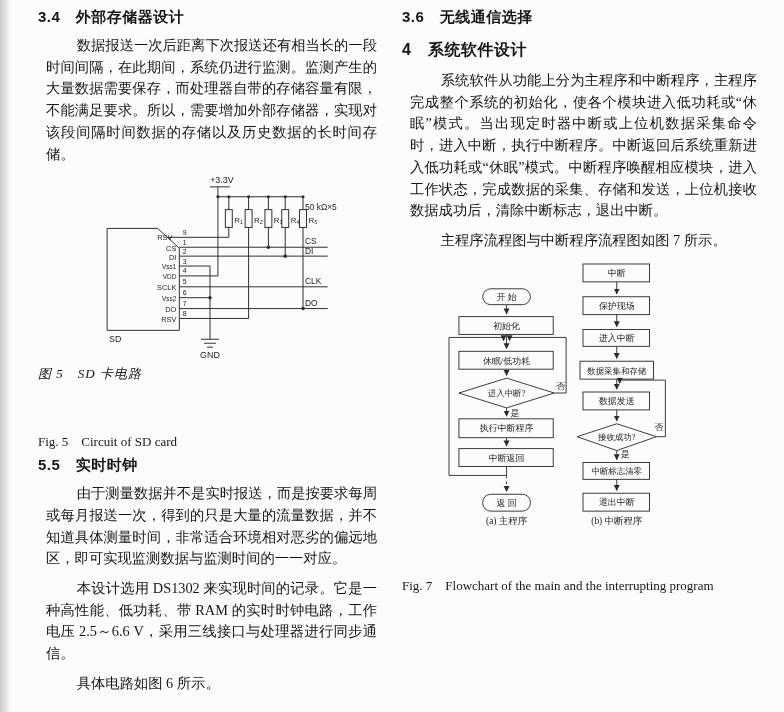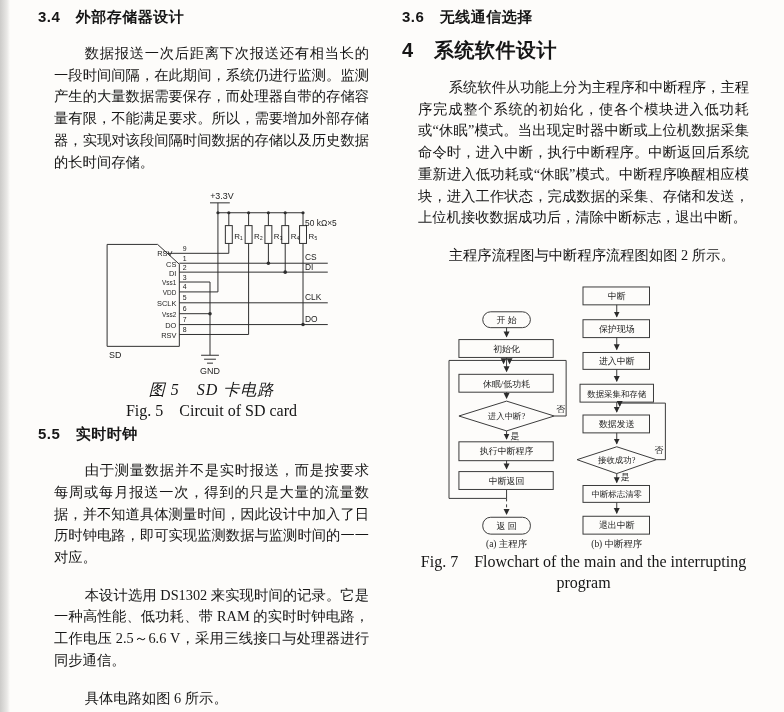--- a/index.html
+++ b/index.html
@@ -7,28 +7,28 @@
        font-family:"Liberation Serif","DejaVu Serif",serif;color:#161616;}
   .page{position:relative;width:784px;height:712px;overflow:hidden;text-decoration:underline;}
   .scan-edge{position:absolute;left:0;top:0;width:10px;height:712px;
        background:linear-gradient(90deg,#cccbc9,#e9e8e6 70%,#fdfcfa);}
   .col{position:absolute;top:4px;}
   .col-left{left:38px;width:347px;}
   .col-right{left:402px;width:363px;}
   h3.sec{font-family:"Liberation Sans","DejaVu Sans",sans-serif;
        font-size:15px;font-weight:bold;margin:3px 0 5px;line-height:20px;letter-spacing:.5px;}
   h2.sec1{font-family:"Liberation Sans","DejaVu Sans",sans-serif;
-       font-size:20px;font-weight:bold;margin:12px 0 9px;line-height:22px;letter-spacing:.5px;}
-  p.body{margin:16px;font-size:14.3px;line-height:21.7px;text-align:justify;
+       font-size:16px;font-weight:bold;margin:12px 0 9px;line-height:22px;letter-spacing:.5px;}
+  p.body{margin:8px;font-size:14.3px;line-height:21.7px;text-align:justify;
        text-indent:2.15em;}
   sup.ref{font-size:9px;line-height:0;}
   figure{margin:4px 0 0;padding:0;}
-  .cap{text-align:center;font-size:16px;line-height:21px;}
+  .cap{font-size:13px;line-height:21px;}
   .cap-zh{font-style:italic;letter-spacing:1px;}
-  .cap-en{font-style:normal;}
+  .cap-en{font-style:normal;margin-top:47px;}
   svg{display:block;}
   svg text{font-family:"Liberation Sans","DejaVu Sans",sans-serif;fill:#1c1c1c;}
   .flowtext{font-family:"Liberation Serif","DejaVu Serif",serif;}
 </style>
 </head>
 <body>
 
 <div class="page">
   <div class="scan-edge"></div>
 
@@ -122,31 +122,31 @@
         <text x="268" y="112" font-size="8.5">CLK</text>
         <text x="268" y="134" font-size="8.5">DO</text>
         <text x="70" y="171" font-size="9">SD</text>
         <text x="172" y="187" font-size="9" text-anchor="middle">GND</text>
       </svg>
       <div class="cap cap-zh">图 5　SD 卡电路</div>
       <div class="cap cap-en">Fig. 5　Circuit of SD card</div>
     </figure>
 
     <h3 class="sec">5.5　实时时钟</h3>
-    <p class="body">由于测量数据并不是实时报送，而是按要求每周或每月报送一次，得到的只是大量的流量数据，并不知道具体测量时间，因此设计中加入了日历时钟电路，即可实现监测数据与监测时间的一一对应。</p>
+    <p class="body">由于测量数据并不是实时报送，而是按要求每周或每月报送一次，得到的只是大量的流量数据，并不知道具体测量时间，非常适合环境相对恶劣的偏远地区，即可实现监测数据与监测时间的一一对应。</p>
     <p class="body">本设计选用 DS1302 来实现时间的记录。它是一种高性能、低功耗、带 RAM 的实时时钟电路，工作电压 2.5～6.6 V，采用三线接口与处理器进行同步通信。</p>
     <p class="body">具体电路如图 6 所示。</p>
   </div>
 
   <div class="col col-right">
     <h3 class="sec">3.6　无线通信选择</h3>
 
     <h2 class="sec1">4　系统软件设计</h2>
     <p class="body">系统软件从功能上分为主程序和中断程序，主程序完成整个系统的初始化，使各个模块进入低功耗或“休眠”模式。当出现定时器中断或上位机数据采集命令时，进入中断，执行中断程序。中断返回后系统重新进入低功耗或“休眠”模式。中断程序唤醒相应模块，进入工作状态，完成数据的采集、存储和发送，上位机接收数据成功后，清除中断标志，退出中断。</p>
-    <p class="body">主程序流程图与中断程序流程图如图 2 所示。</p>
+    <p class="body">主程序流程图与中断程序流程图如图 7 所示。</p>
 
     <figure>
       <svg width="362" height="268" viewBox="0 0 362 270">
         <defs>
           <marker id="ah" markerWidth="7" markerHeight="7" refX="5.2" refY="3" orient="auto">
             <path d="M0,0 L6,3 L0,6 z" fill="#2b2b2b"></path>
           </marker>
         </defs>
         <g stroke="#3a3a3a" stroke-width="1" fill="none">
           <rect x="80" y="29" width="48" height="16" rx="8"></rect>

